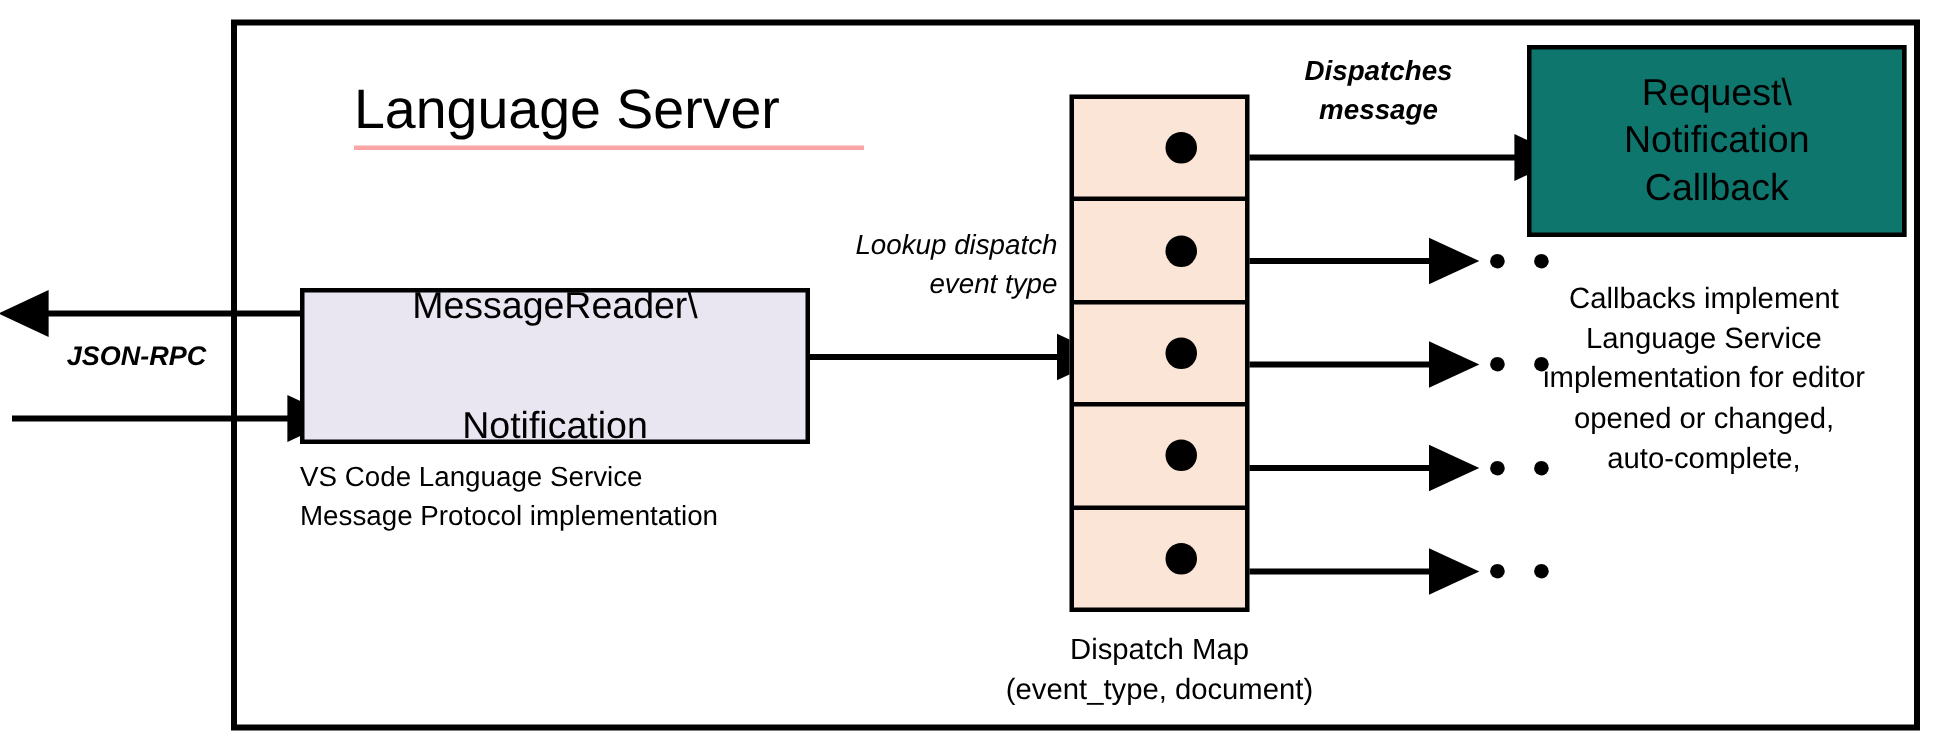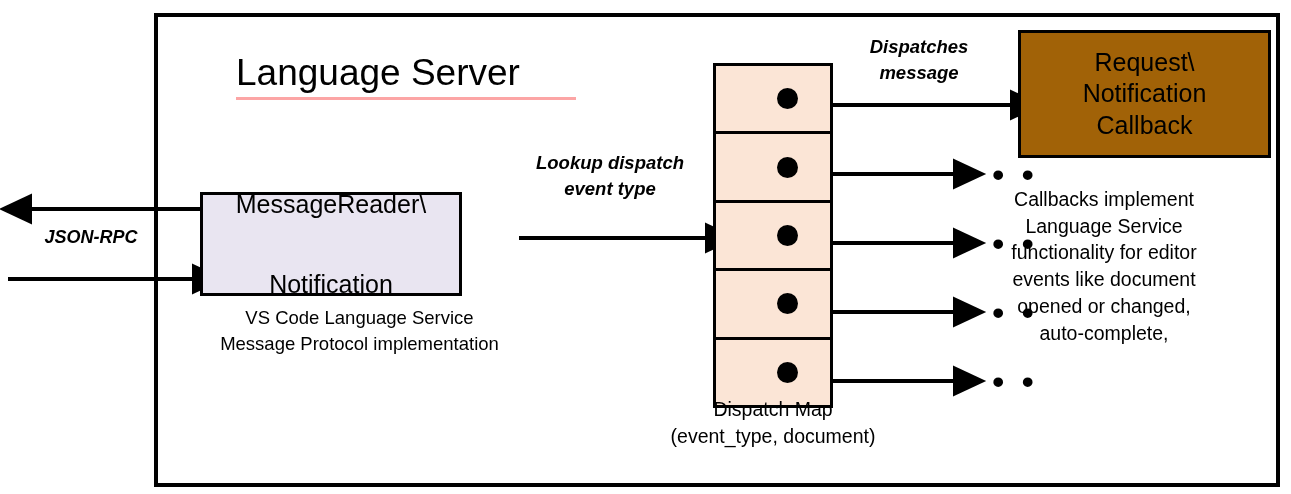--- a/index.html
+++ b/index.html
@@ -41,39 +41,38 @@
     text-align: left;
     white-space: nowrap;
     border-bottom: 3px solid #fca5a5;
     padding-bottom: 2px;
   }
 
   
   #message-io-box {
     left: 200px;
     top: 192px;
-    width: 262px;
+    width: 340px;
     height: 104px;
     background: #e9e5f1;
     border: 3px solid #000000;
     box-sizing: border-box;
     display: flex;
     flex-direction: column;
     align-items: center;
     justify-content: center;
     font-size: 25px;
     line-height: 1.3;
     text-align: center;
     gap: 48px;
   }
   #message-io-caption {
     left: 200px;
     top: 305px;
     width: 319px;
-    text-align: center;
     font-size: 18.5px;
     line-height: 1.42;
   }
 
   
   #jsonrpc-label {
     left: 26px;
     top: 224px;
     width: 130px;
     text-align: center;
@@ -81,23 +80,23 @@
     font-weight: bold;
     font-size: 18px;
     line-height: 1.45;
   }
 
   
   #lookup-label {
     left: 515px;
     top: 150px;
     width: 190px;
-    text-align: center;
+    text-align: right;
     font-style: italic;
-    font-weight: bold;
+    font-weight: normal;
     font-size: 18.5px;
     line-height: 1.42;
   }
 
   
   #dispatches-label {
     left: 834px;
     top: 34px;
     width: 170px;
     text-align: center;
@@ -132,46 +131,46 @@
     top: 50%;
     width: 21px;
     height: 21px;
     margin-top: -10.5px;
     border-radius: 50%;
     background: #000;
   }
 
   #dispatch-map-caption {
     left: 633px;
-    top: 396px;
+    top: 420px;
     width: 280px;
     text-align: center;
     font-size: 19.5px;
     line-height: 1.4;
   }
 
   
   #callback-box {
     left: 1018px;
     top: 30px;
     width: 253px;
     height: 128px;
-    background: #a16207;
+    background: #0f766e;
     border: 3px solid #000;
     box-sizing: border-box;
     display: flex;
     flex-direction: column;
     align-items: center;
     justify-content: center;
     font-size: 25px;
     line-height: 1.26;
     text-align: center;
   }
   #callback-caption {
-    left: 968px;
+    left: 1000px;
     top: 186px;
     width: 272px;
     text-align: center;
     font-size: 19.5px;
     line-height: 1.37;
   }
 
   
   .ellipsis {
     font-size: 34px;
@@ -291,19 +290,18 @@
   <div class="abs ellipsis" style="left:963px; top:381px;">• • •</div>
 
   <div class="abs" id="callback-box">
     <div>Request\</div>
     <div>Notification</div>
     <div>Callback</div>
   </div>
   <div class="abs" id="callback-caption">
     <div>Callbacks implement</div>
     <div>Language Service</div>
-    <div>functionality for editor</div>
-    <div>events like document</div>
+    <div>implementation for editor</div>
     <div>opened or changed,</div>
     <div>auto-complete,</div>
   </div>
 
 </div>
 
 </body></html>

